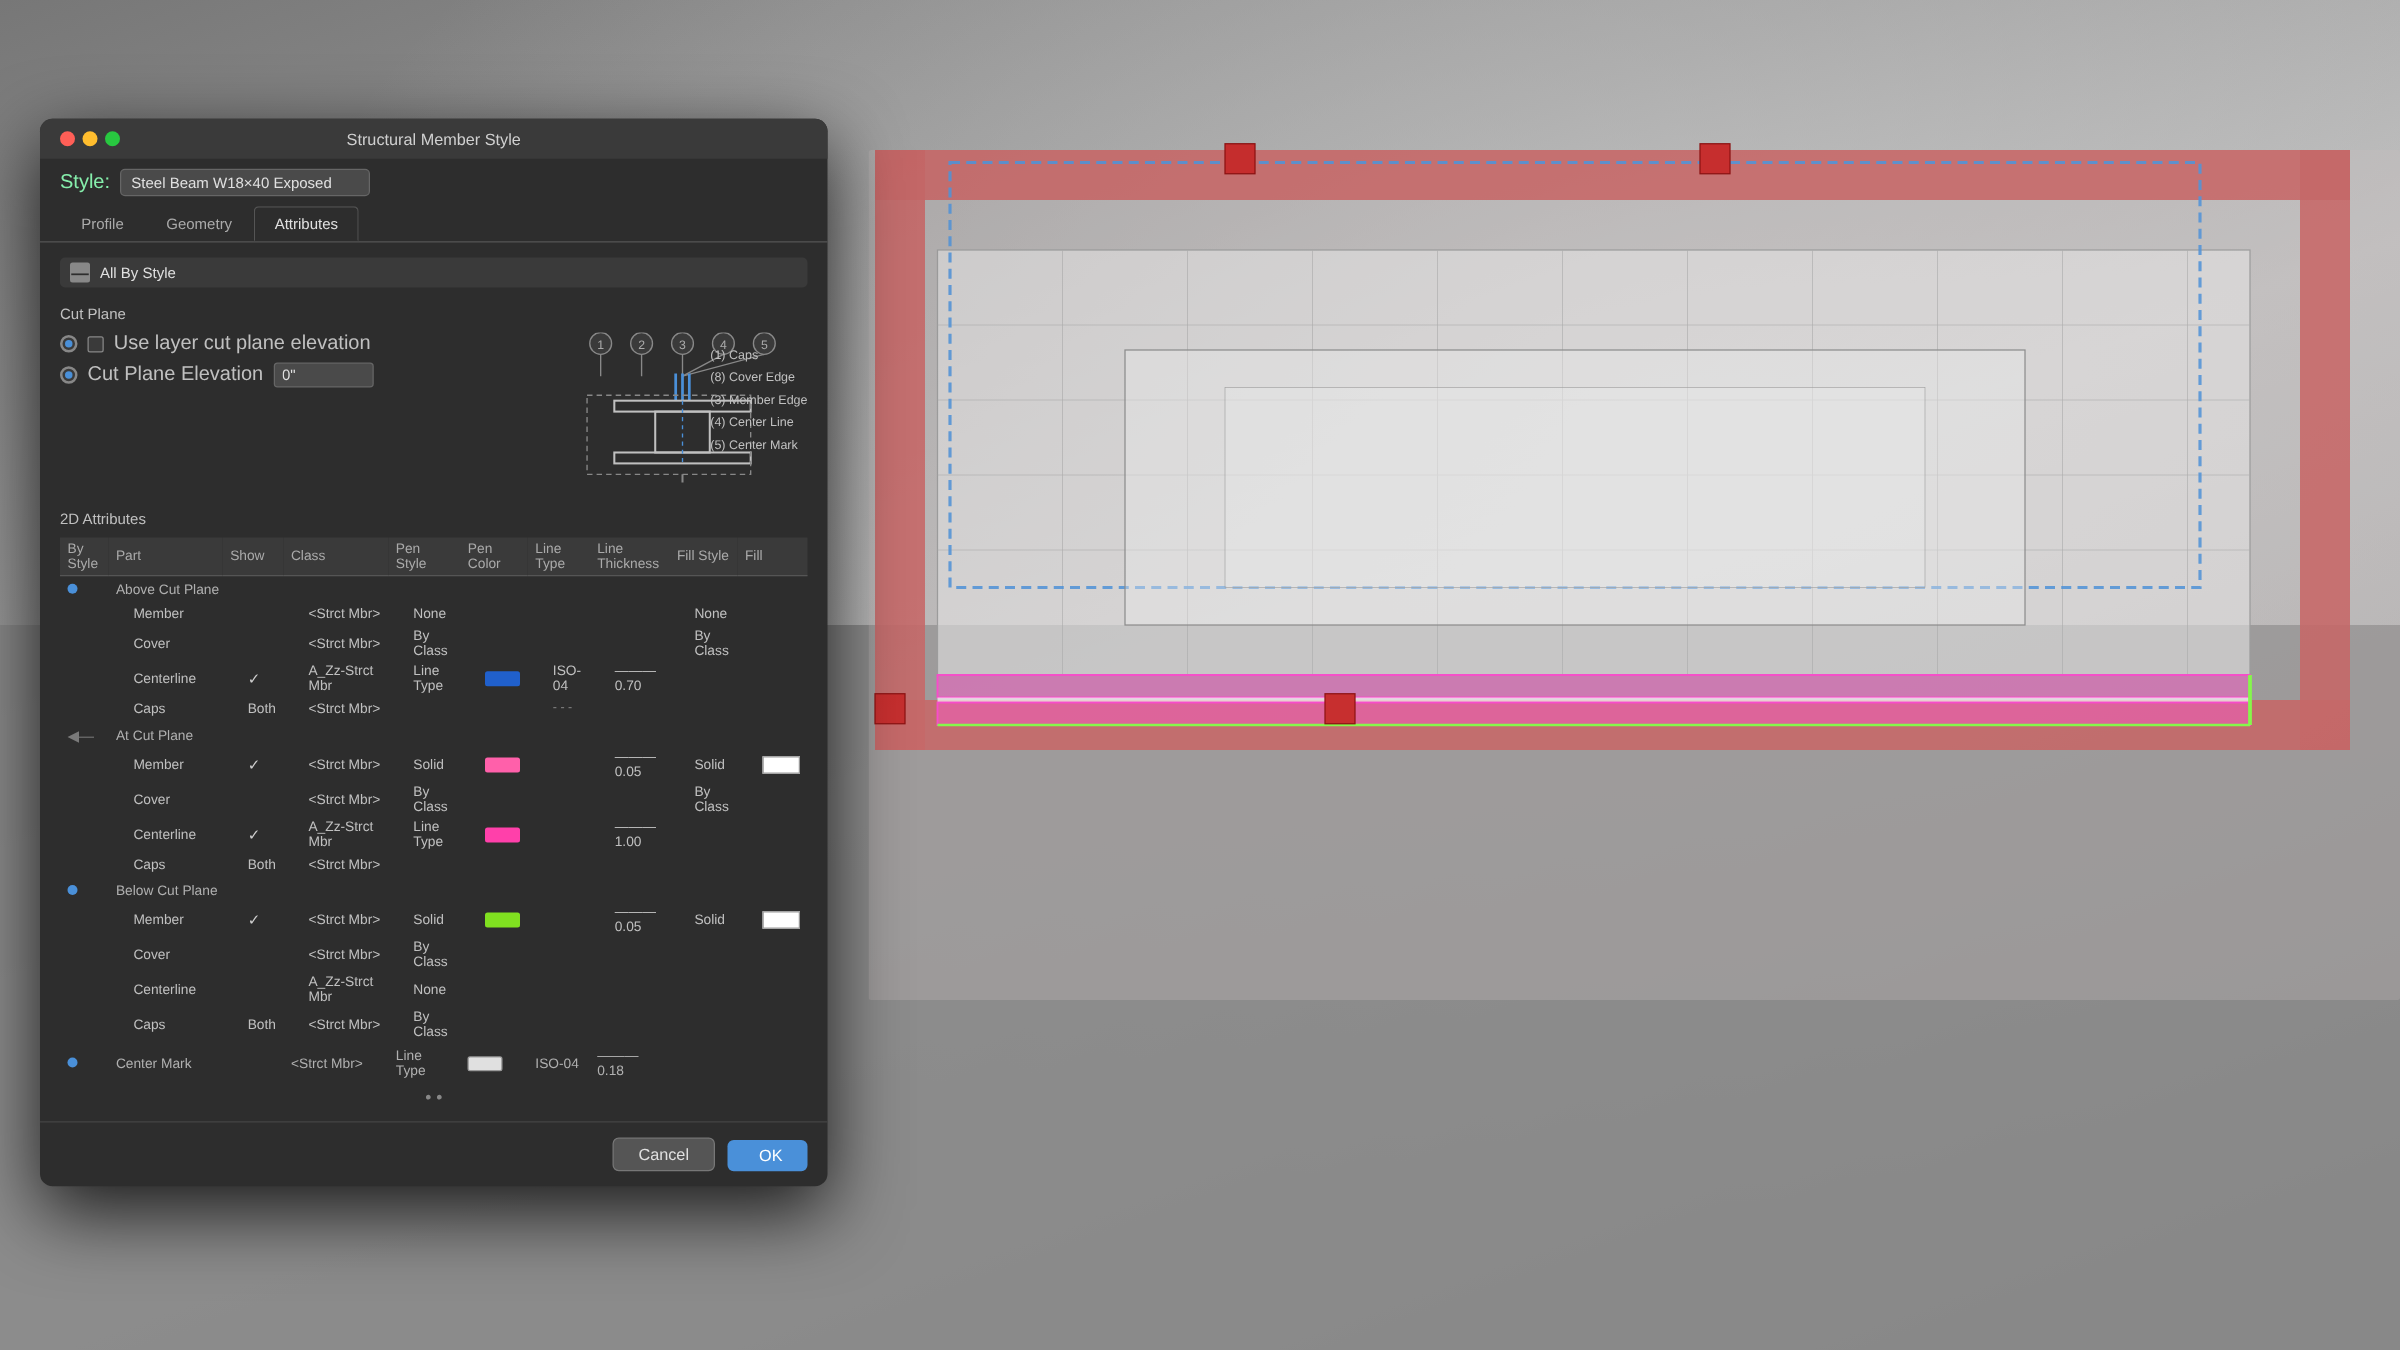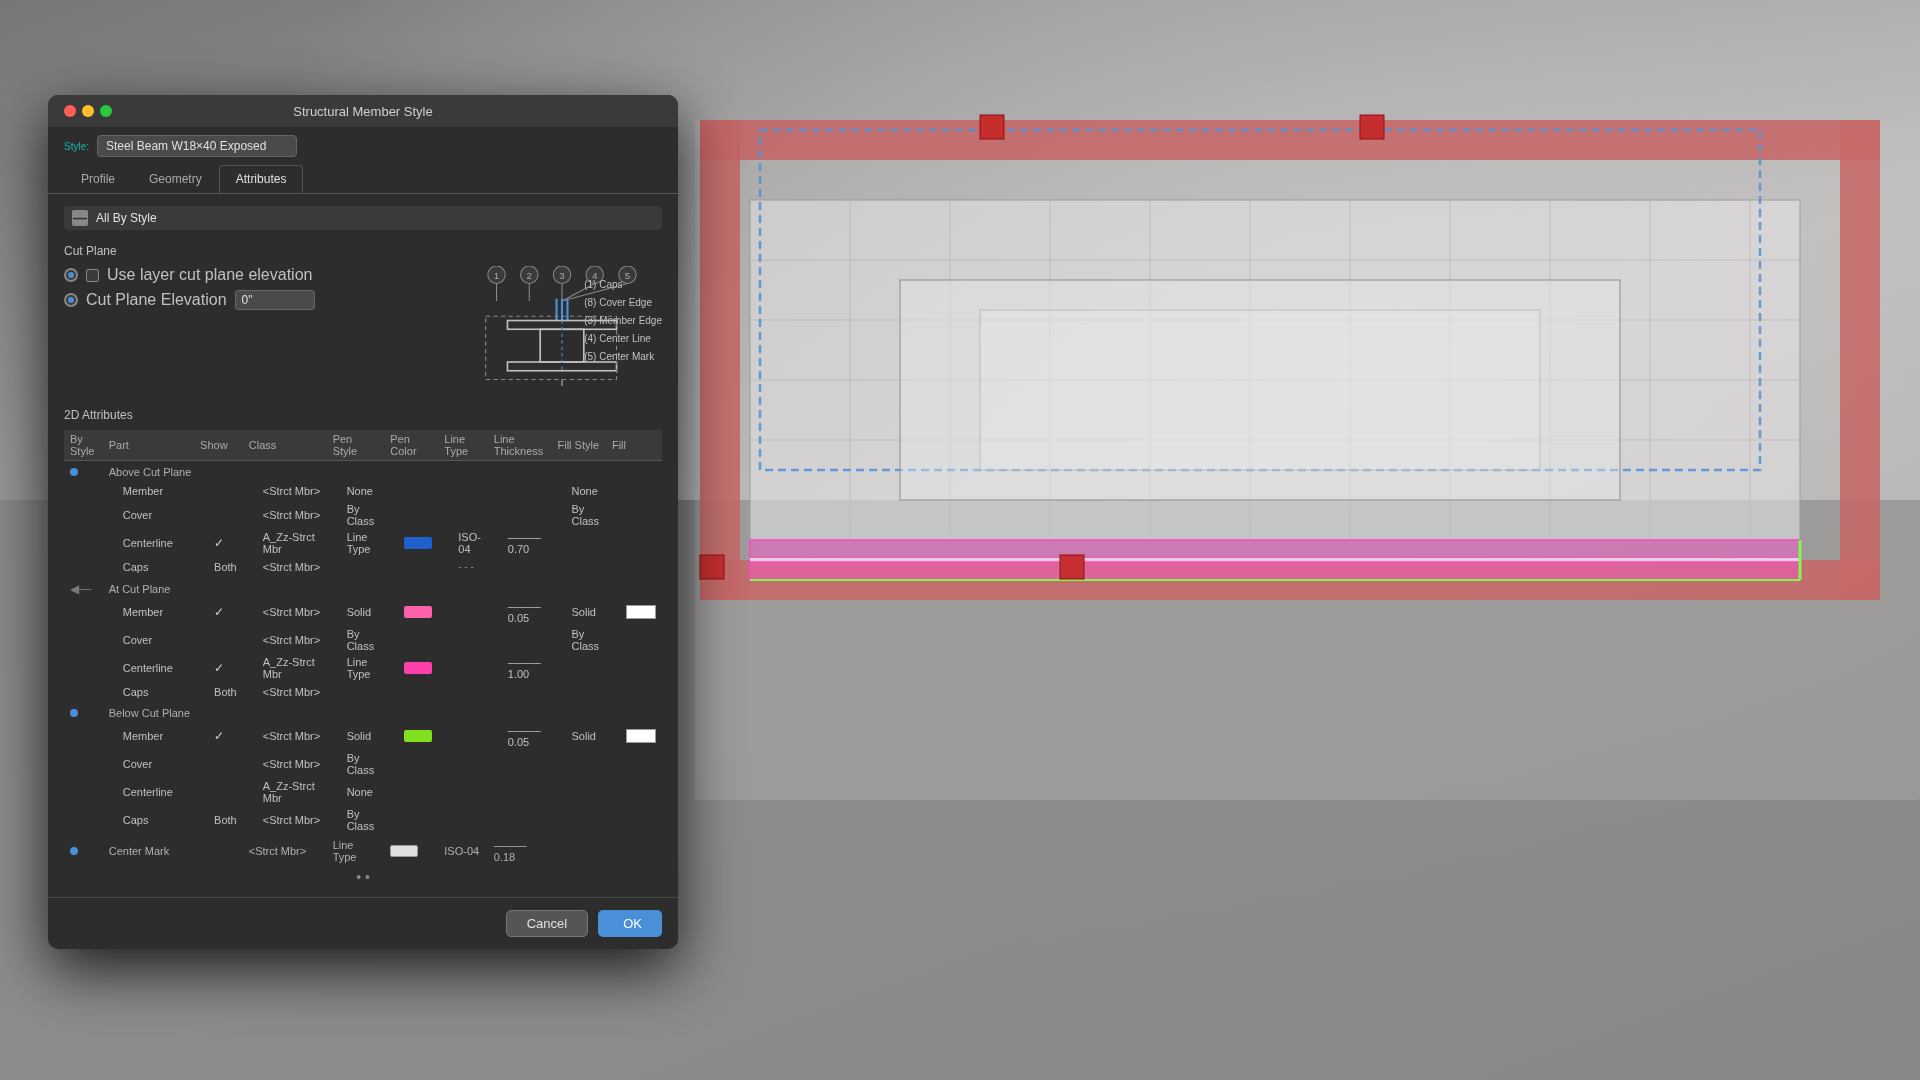--- a/index.html
+++ b/index.html
@@ -10,21 +10,21 @@
       font-family: -apple-system, BlinkMacSystemFont, 'Helvetica Neue', Arial, sans-serif;
       font-size: 12px;
       background: #555;
       position: relative;
     }
 
     
     .dialog-overlay {
       position: absolute;
       top: 95px;
-      left: 48px;
+      left: 32px;
       width: 630px;
       background: #2d2d2d;
       border-radius: 10px;
       box-shadow: 0 20px 60px rgba(0,0,0,0.8);
       color: #e0e0e0;
     }
 
     
     .title-bar {
       display: flex;
@@ -58,22 +58,22 @@
     }
 
     
     .style-row {
       display: flex;
       align-items: center;
       padding: 8px 16px;
       gap: 8px;
     }
     .style-label {
-      color: #14b8a6;
-      font-size: 10px;
+      color: #86efac;
+      font-size: 16px;
     }
     .style-value {
       background: #4a4a4a;
       border: 1px solid #666;
       border-radius: 4px;
       padding: 3px 8px;
       color: #e0e0e0;
       font-size: 12px;
       min-width: 200px;
     }
@@ -270,20 +270,21 @@
       font-size: 12px;
     }
 
     
     .dialog-footer {
       display: flex;
       justify-content: flex-end;
       gap: 10px;
       padding: 12px 16px;
       border-top: 1px solid #444;
+      align-items: flex-end;
     }
     .btn {
       padding: 5px 20px;
       border-radius: 5px;
       font-size: 13px;
       cursor: pointer;
       border: none;
     }
     .btn-cancel {
       background: #555;

